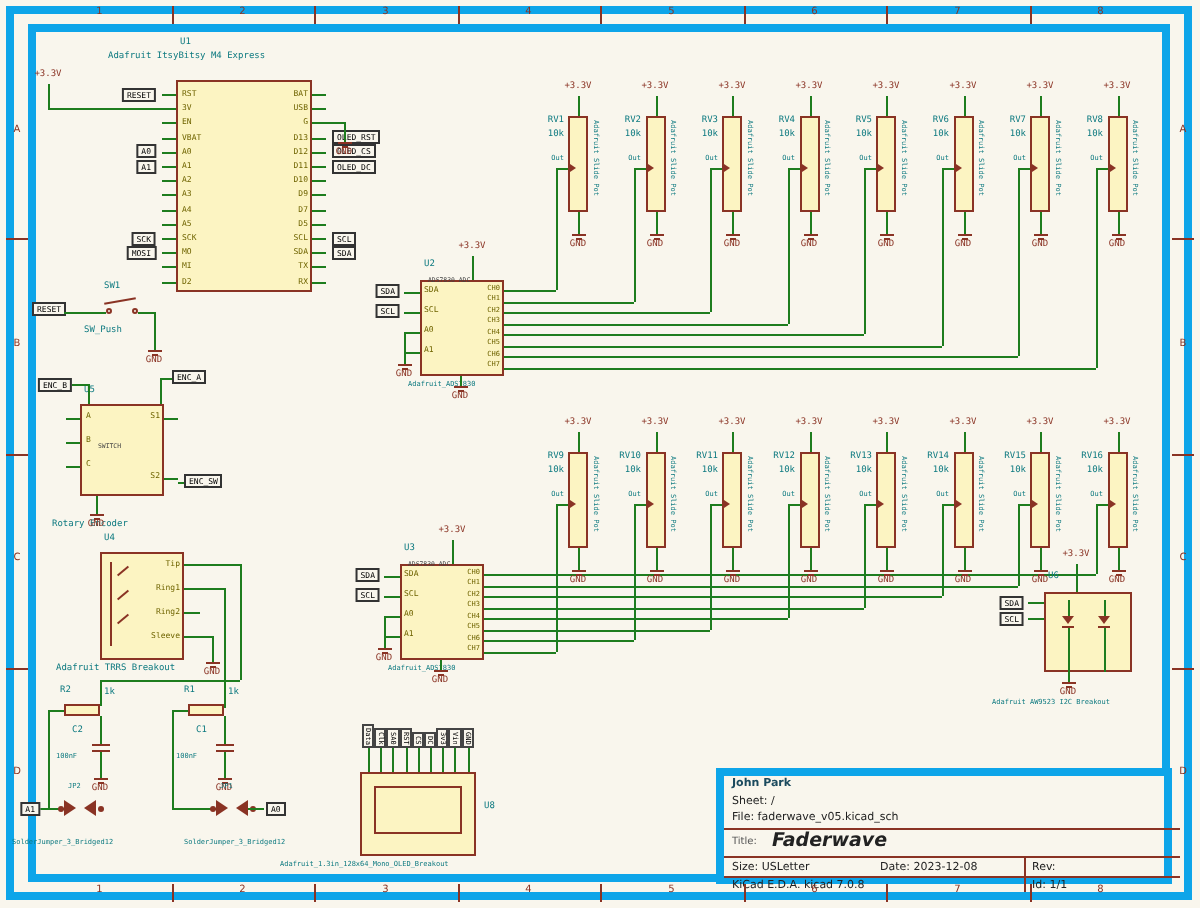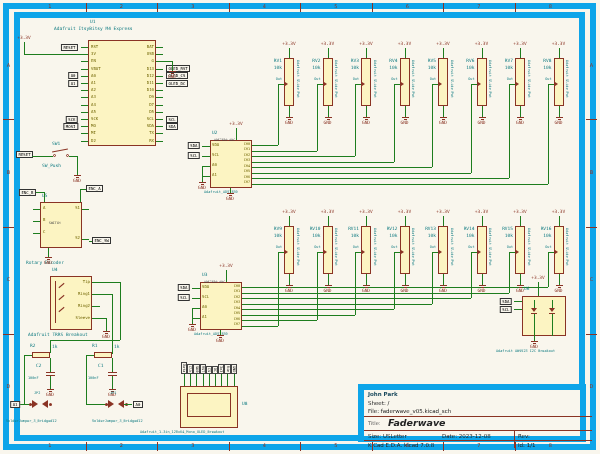--- a/index.html
+++ b/index.html
@@ -1,18 +1,18 @@
 <!DOCTYPE html>
 <html><head>
 <meta charset="utf-8">
 <style>
   html,body{margin:0;padding:0;background:#d8d4c8}
   #sheet{position:relative;width:600px;height:454px;background:#f9f6ed;overflow:hidden;
          font-family:"DejaVu Sans Mono",monospace}
-  .frect{position:absolute;border:6px solid #0ea5e9;box-sizing:border-box}
+  .frect{position:absolute;border:4px solid #0ea5e9;box-sizing:border-box}
   .innrect{position:absolute;border:1px solid #8a3324;box-sizing:border-box}
   .fline{position:absolute;background:#8a3324}
   .fl{position:absolute;color:#8a3324;font-size:5px;line-height:1.1;text-align:center;font-family:"DejaVu Sans",sans-serif}
   .wire{position:absolute;background:#1e7d1e}
   .rline{position:absolute;background:#8a3324}
   .cplate{position:absolute;width:9px;height:1px;background:#8a3324}
   .comp{position:absolute;background:#fcf4c2;border:1px solid #8a3324;box-sizing:border-box}
   .pin{position:absolute;font-size:4px;line-height:1.1;color:#6f6400;white-space:nowrap}
   .dark{color:#444}
   .teal{position:absolute;font-size:4.5px;line-height:1.1;color:#0e7a80;white-space:nowrap}

